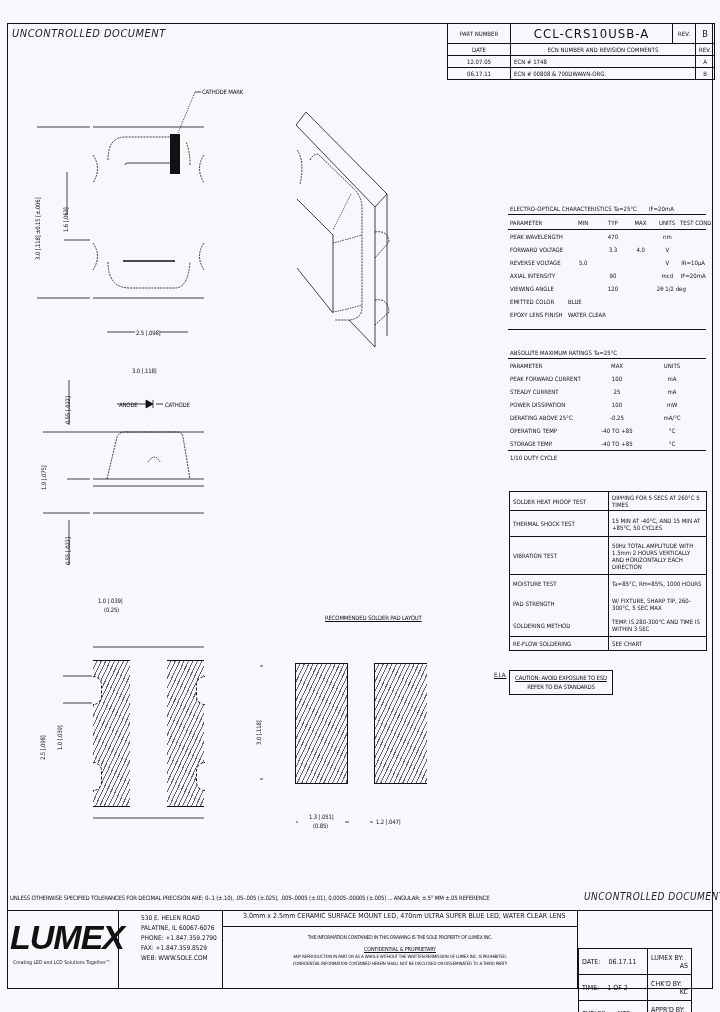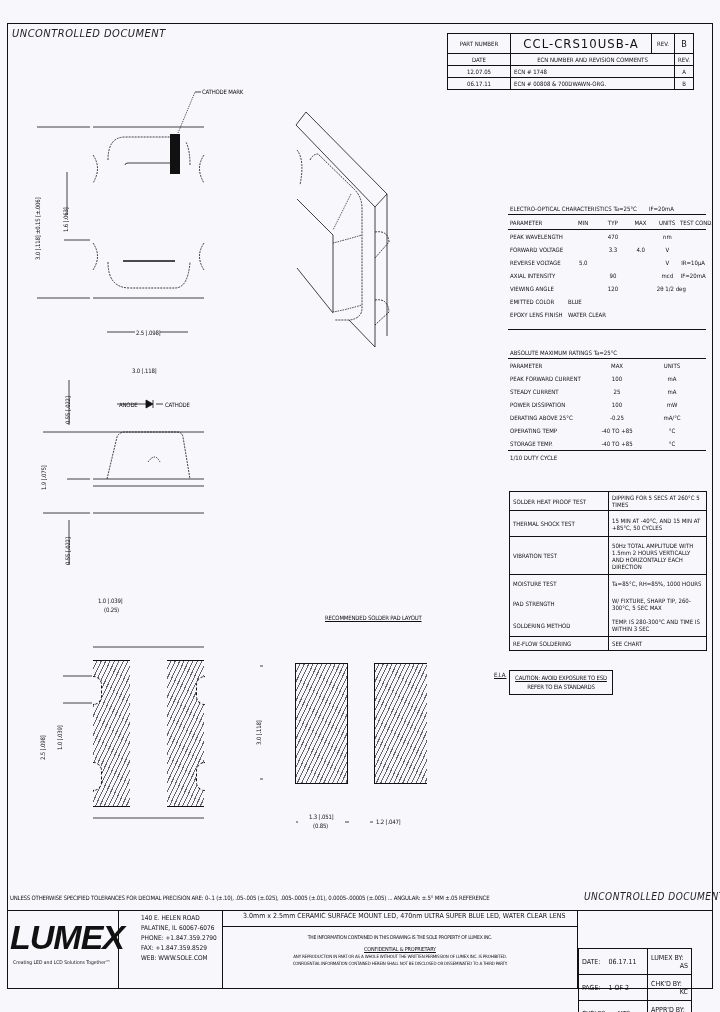--- a/index.html
+++ b/index.html
@@ -20,21 +20,21 @@
   svg{position:absolute;overflow:visible;}
   .tb td{border:1.2px solid #111;font-size:7px;padding:0 3px;white-space:nowrap;}
 </style>
 </head>
 <body>
 
 <div class="frame"></div>
 
 <div class="abs uncontrolled" style="left:12px;top:27px;">UNCONTROLLED DOCUMENT</div>
 
-<table class="grid hdr" style="left:447px;top:33px;width:247px;">
+<table class="grid hdr" style="left:447px;top:23px;width:268px;">
   <tbody>
       <tr style="height:20px;">
     <td style="width:56px;text-align:center;font-size:6px;">PART NUMBER</td>
     <td style="text-align:center;font-size:13px;letter-spacing:1px;">CCL-CRS10USB-A</td>
     <td style="width:16px;text-align:center;">REV.</td>
     <td style="width:12px;text-align:center;font-size:9px;">B</td>
   </tr>
   <tr>
     <td style="text-align:center;">DATE</td>
     <td colspan="2" style="text-align:center;">ECN NUMBER AND REVISION COMMENTS</td>
@@ -306,41 +306,41 @@
 
 <div class="abs tiny" style="left:10px;top:894px;width:580px;overflow:hidden;">UNLESS OTHERWISE SPECIFIED TOLERANCES FOR DECIMAL PRECISION ARE: 0-.1 (±.10), .05-.005 (±.025), .005-.0005 (±.01), 0.0005-.00005 (±.005) ... ANGULAR: ±.5° MM ±.05 REFERENCE</div>
 <div class="abs uncontrolled" style="left:584px;top:891px;font-size:10px;">UNCONTROLLED DOCUMENT</div>
 
 <div class="abs" style="left:7px;top:910px;width:706px;border-top:1.2px solid #111;"></div>
 <div class="abs" style="left:7px;top:910px;width:112px;height:79px;border-right:1px solid #111;box-sizing:border-box;">
   <div style="font-family:'Liberation Sans',sans-serif;font-weight:bold;font-style:italic;font-size:34px;letter-spacing:-1px;margin:8px 0 0 3px;line-height:38px;">LUMEX</div>
   <div style="font-size:5px;margin:3px 0 0 6px;white-space:nowrap;">Creating LED and LCD Solutions Together™</div>
 </div>
 <div class="abs" style="left:141px;top:913px;font-size:6.5px;line-height:10px;white-space:nowrap;">
-  <div>140 E. HELEN ROAD</div>
+  <div>530 E. HELEN ROAD</div>
   <div>PALATINE, IL 60067-6076</div>
   <div>PHONE: +1.847.359.2790</div>
   <div>FAX: +1.847.359.8529</div>
   <div>WEB: WWW.SOLE.COM</div>
 </div>
 <div class="abs" style="left:222px;top:910px;width:356px;height:79px;border-left:1px solid #111;border-right:1px solid #111;box-sizing:border-box;">
   <div class="sm" style="padding:2px 0 0 20px;height:17px;border-bottom:1px solid #111;box-sizing:border-box;">3.0mm x 2.5mm CERAMIC SURFACE MOUNT LED, 470nm ULTRA SUPER BLUE LED, WATER CLEAR LENS</div>
   <div class="tiny" style="text-align:center;margin-top:7px;font-size:5px;">THE INFORMATION CONTAINED IN THIS DRAWING IS THE SOLE PROPERTY OF LUMEX INC.</div>
   <div class="tiny" style="text-align:center;margin-top:6px;font-size:5.5px;text-decoration:underline;">CONFIDENTIAL &amp; PROPRIETARY</div>
   <div class="tiny" style="text-align:center;font-size:4.5px;margin-top:2px;">ANY REPRODUCTION IN PART OR AS A WHOLE WITHOUT THE WRITTEN PERMISSION OF LUMEX INC. IS PROHIBITED.</div>
   <div class="tiny" style="text-align:center;font-size:4.5px;margin-top:2px;">CONFIDENTIAL INFORMATION CONTAINED HEREIN SHALL NOT BE DISCLOSED OR DISSEMINATED TO A THIRD PARTY.</div>
 </div>
 <table class="tb" style="position:absolute;left:578px;top:910px;width:114px;height:79px;border-collapse:collapse;margin-top:38px;">
   <tbody>
       <tr>
         <td style="width:62px;"><span>DATE:</span> <span style="margin-left:6px;">06.17.11</span></td>
         <td><span>LUMEX BY:</span> <span style="float:right;">AS</span></td>
       </tr>
   <tr>
-        <td><span>PAGE:</span> <span style="margin-left:6px;">1 OF 2</span></td>
+        <td><span>TIME:</span> <span style="margin-left:6px;">1 OF 2</span></td>
         <td><span>CHK'D BY:</span> <span style="float:right;">KC</span></td>
       </tr>
   <tr>
         <td><span>CYCLES:</span> <span style="margin-left:8px;">NTS</span></td>
         <td><span>APPR'D BY:</span> <span style="float:right;">SS</span></td>
       </tr>
 </tbody>
   </table>
 
 </body></html>

